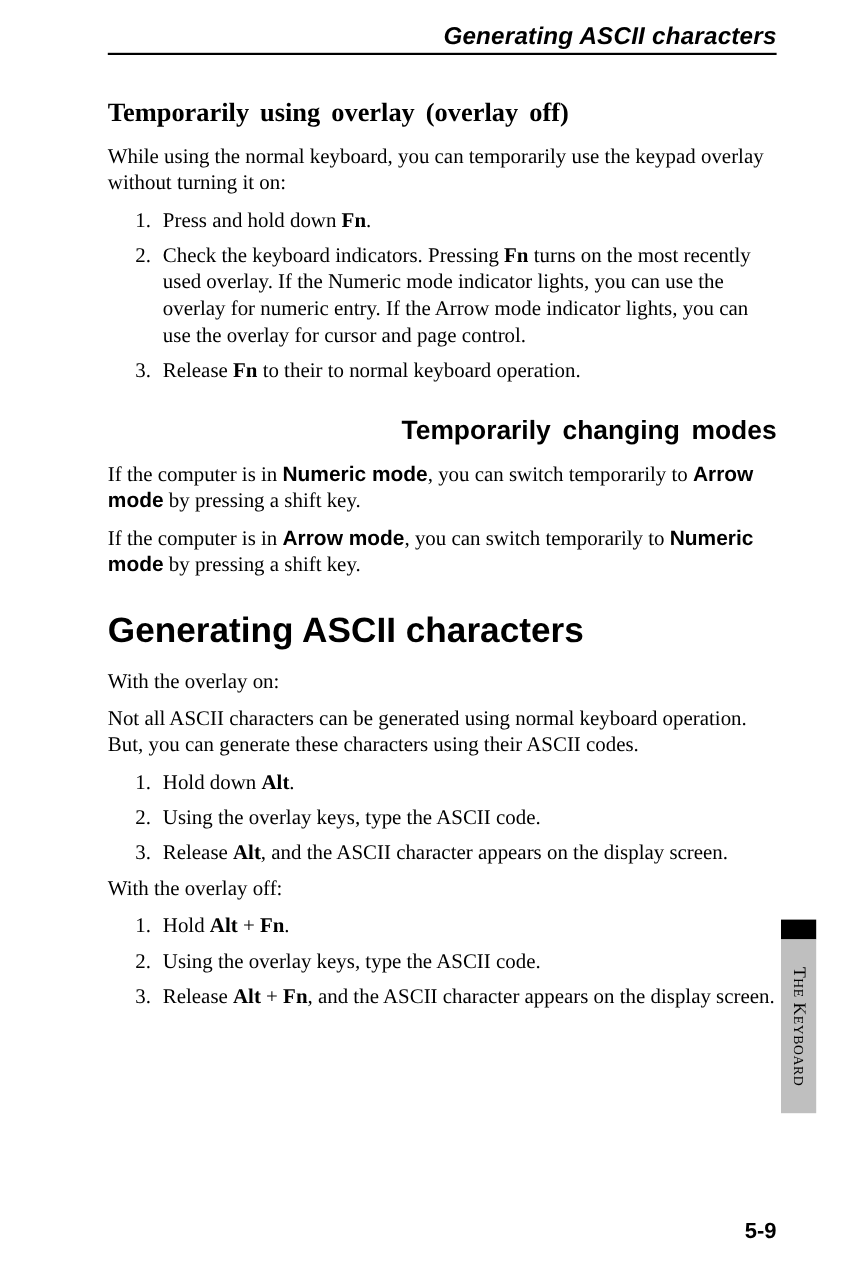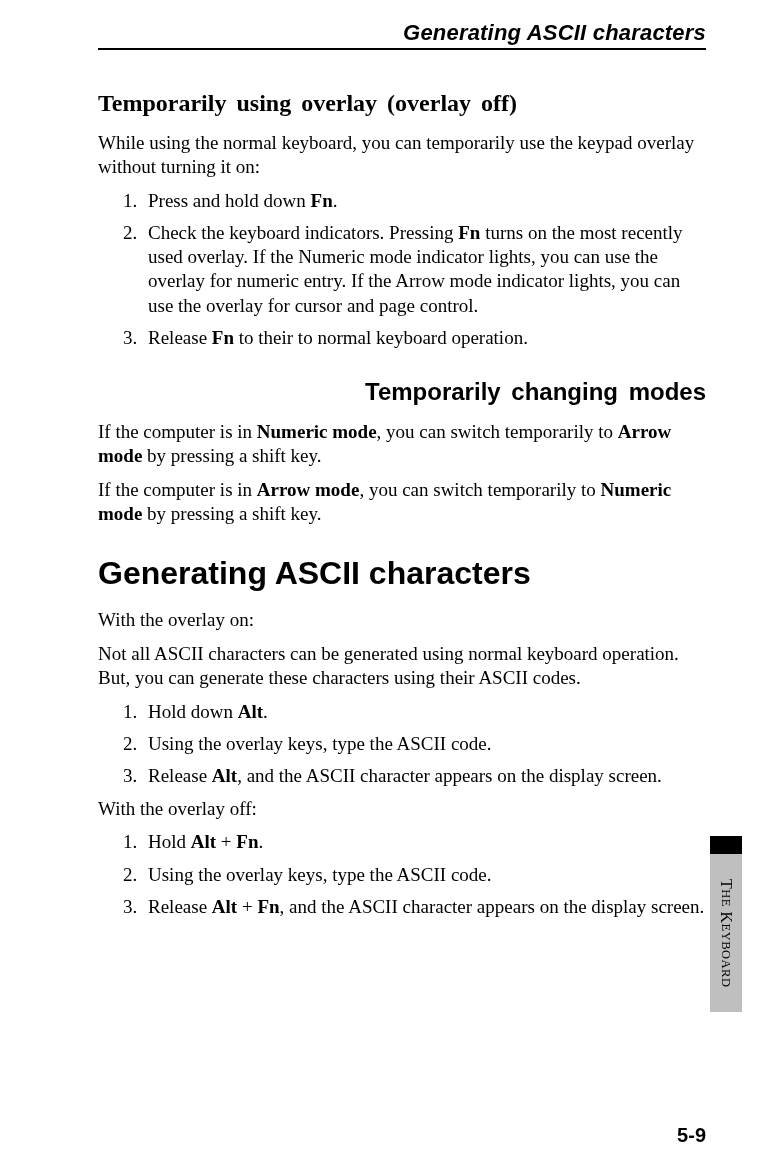--- a/index.html
+++ b/index.html
@@ -65,21 +65,21 @@
   }
   ol.steps li {
     padding-left: 6px;
     margin-bottom: 8px;
   }
   .key {
     font-family: Liberation Serif, serif;
     font-weight: bold;
   }
   .strong-sans {
-    font-family: Liberation Serif, serif;
+    font-family: Liberation Sans, sans-serif;
     font-weight: bold;
   }
   .side-tab {
     position: absolute;
     right: 34px;
     top: 836px;
     width: 32px;
   }
   .tab-black {
     width: 32px;
@@ -104,21 +104,21 @@
   .tab-text .lead {
     font-variant: normal;
     font-size: 16px;
   }
   .tab-text .sc {
     font-size: 12.5px;
   }
   .page-num {
     position: absolute;
     right: 70px;
-    bottom: 12px;
+    bottom: 28px;
     font-family: Arial, Helvetica, sans-serif;
     font-weight: bold;
     font-size: 20px;
   }
 </style>
 </head>
 <body>
 
 <div class="page">
 

